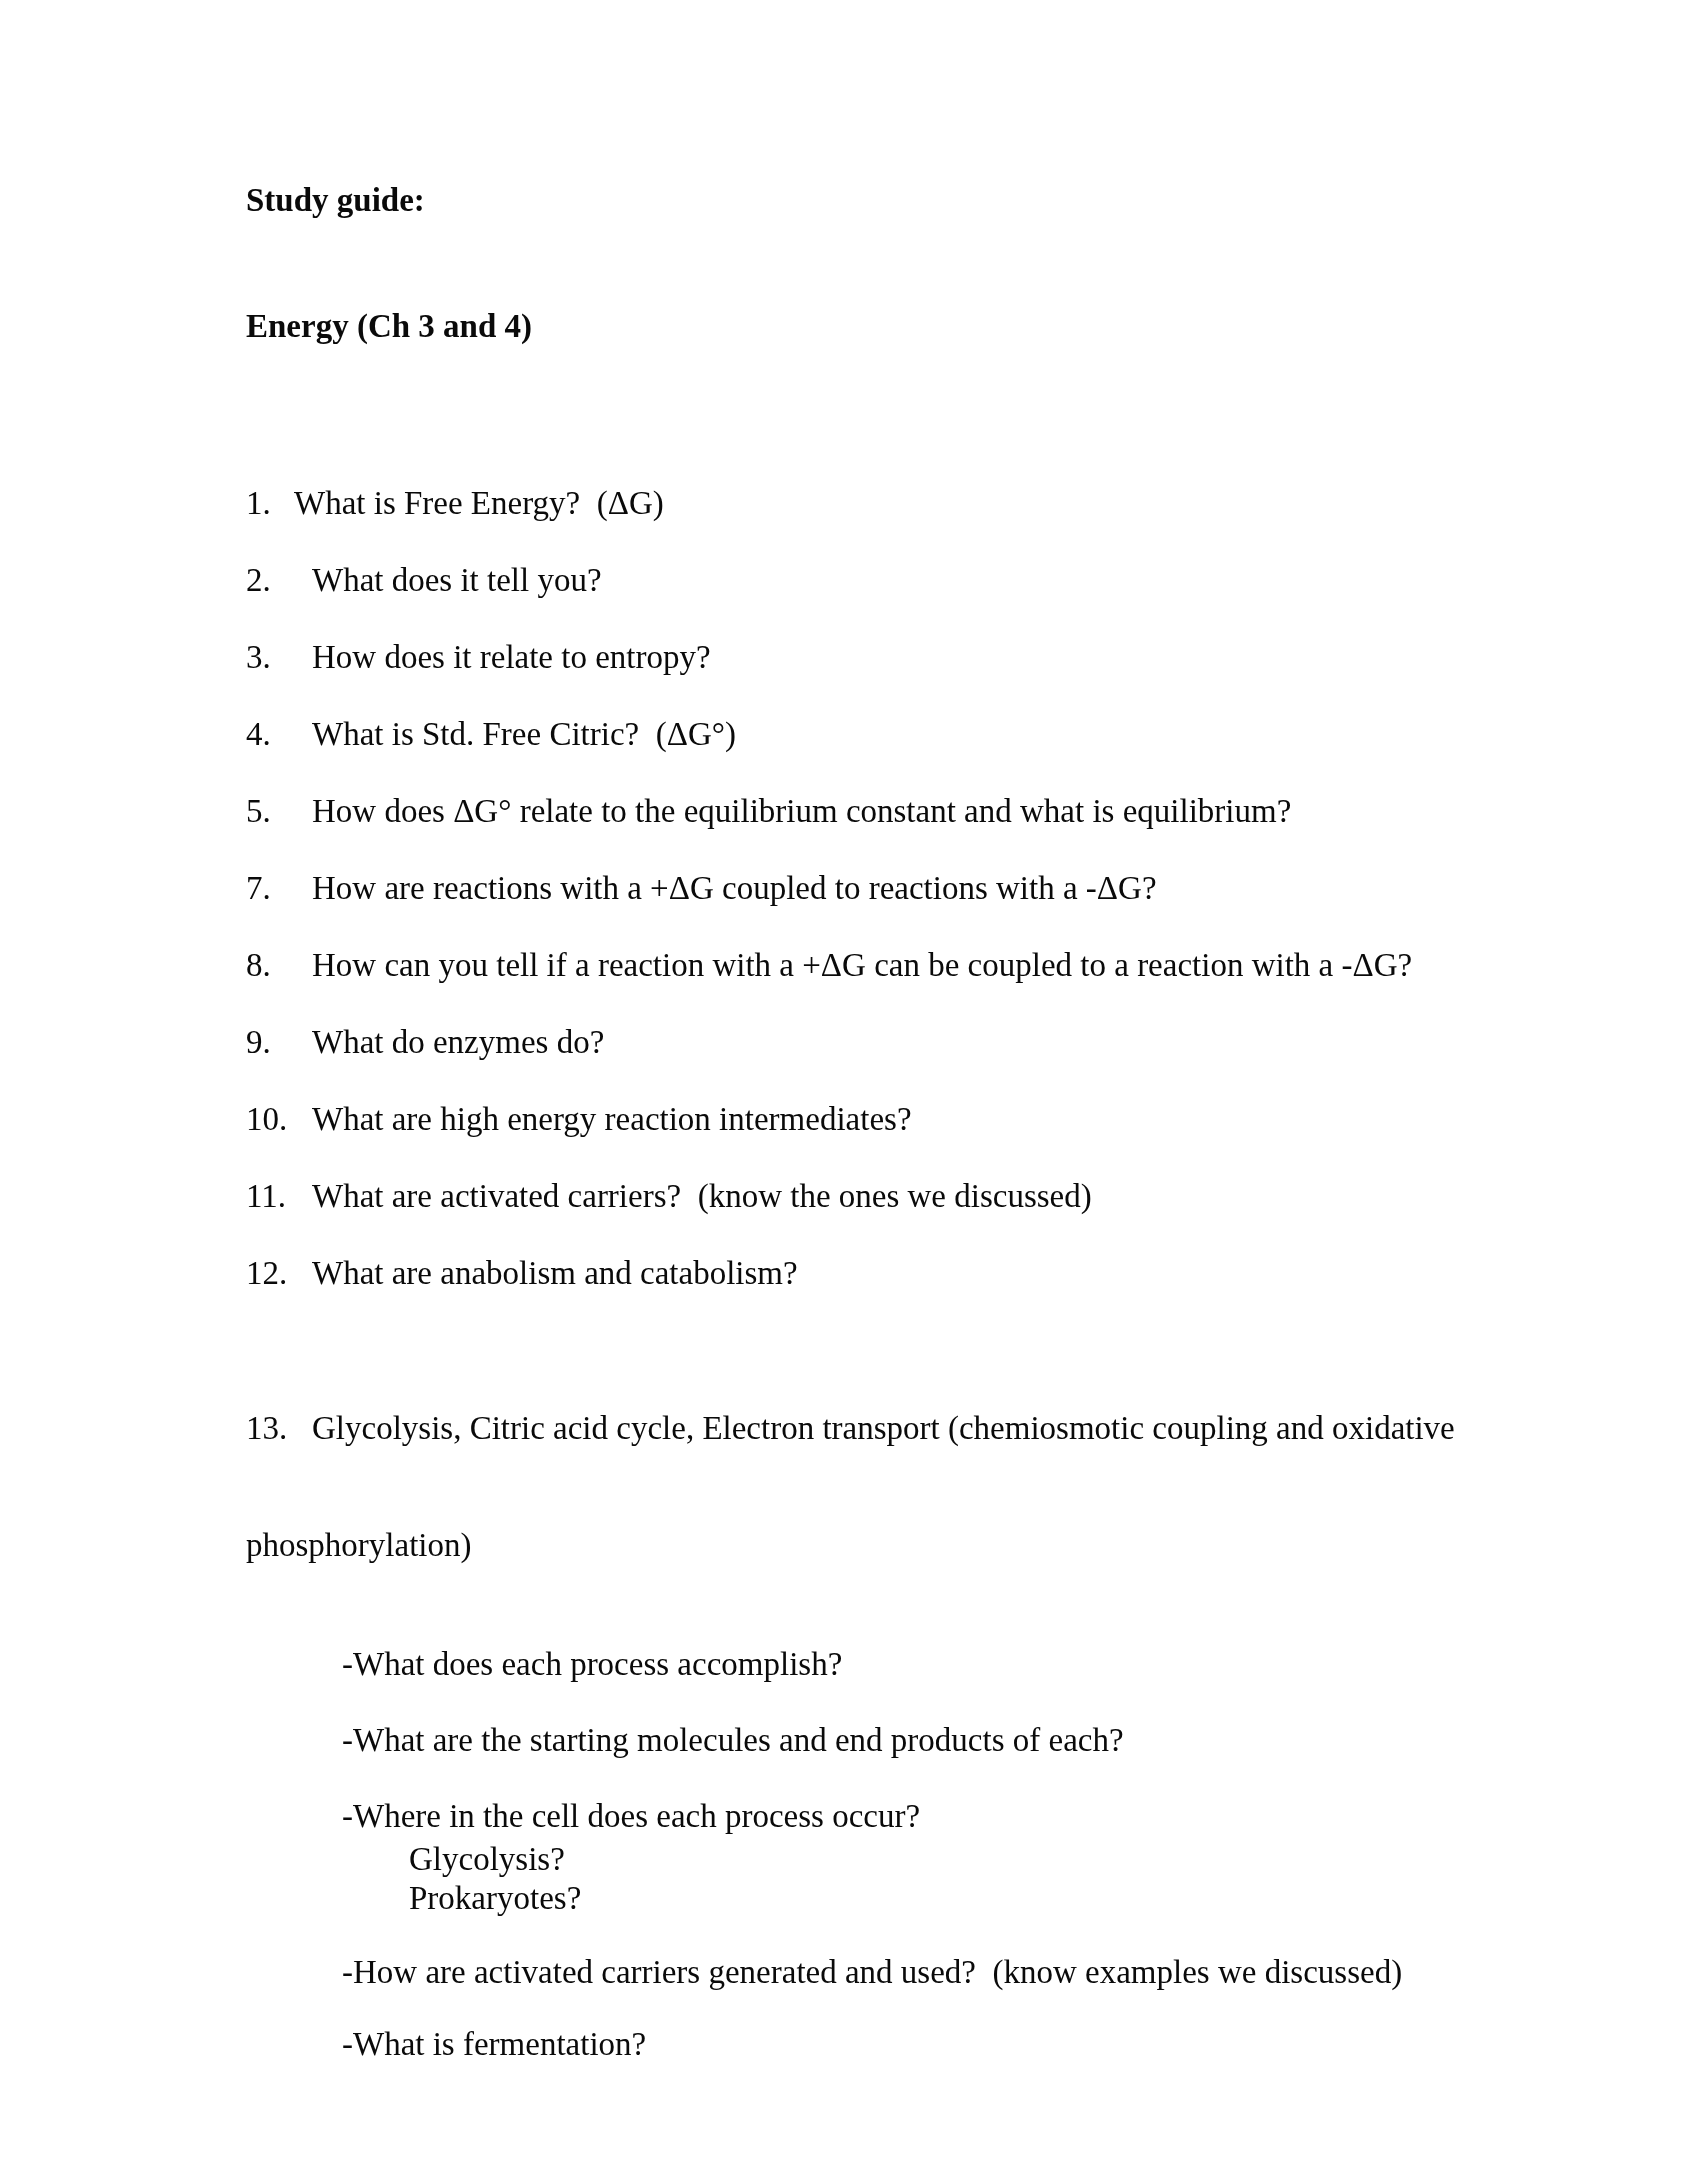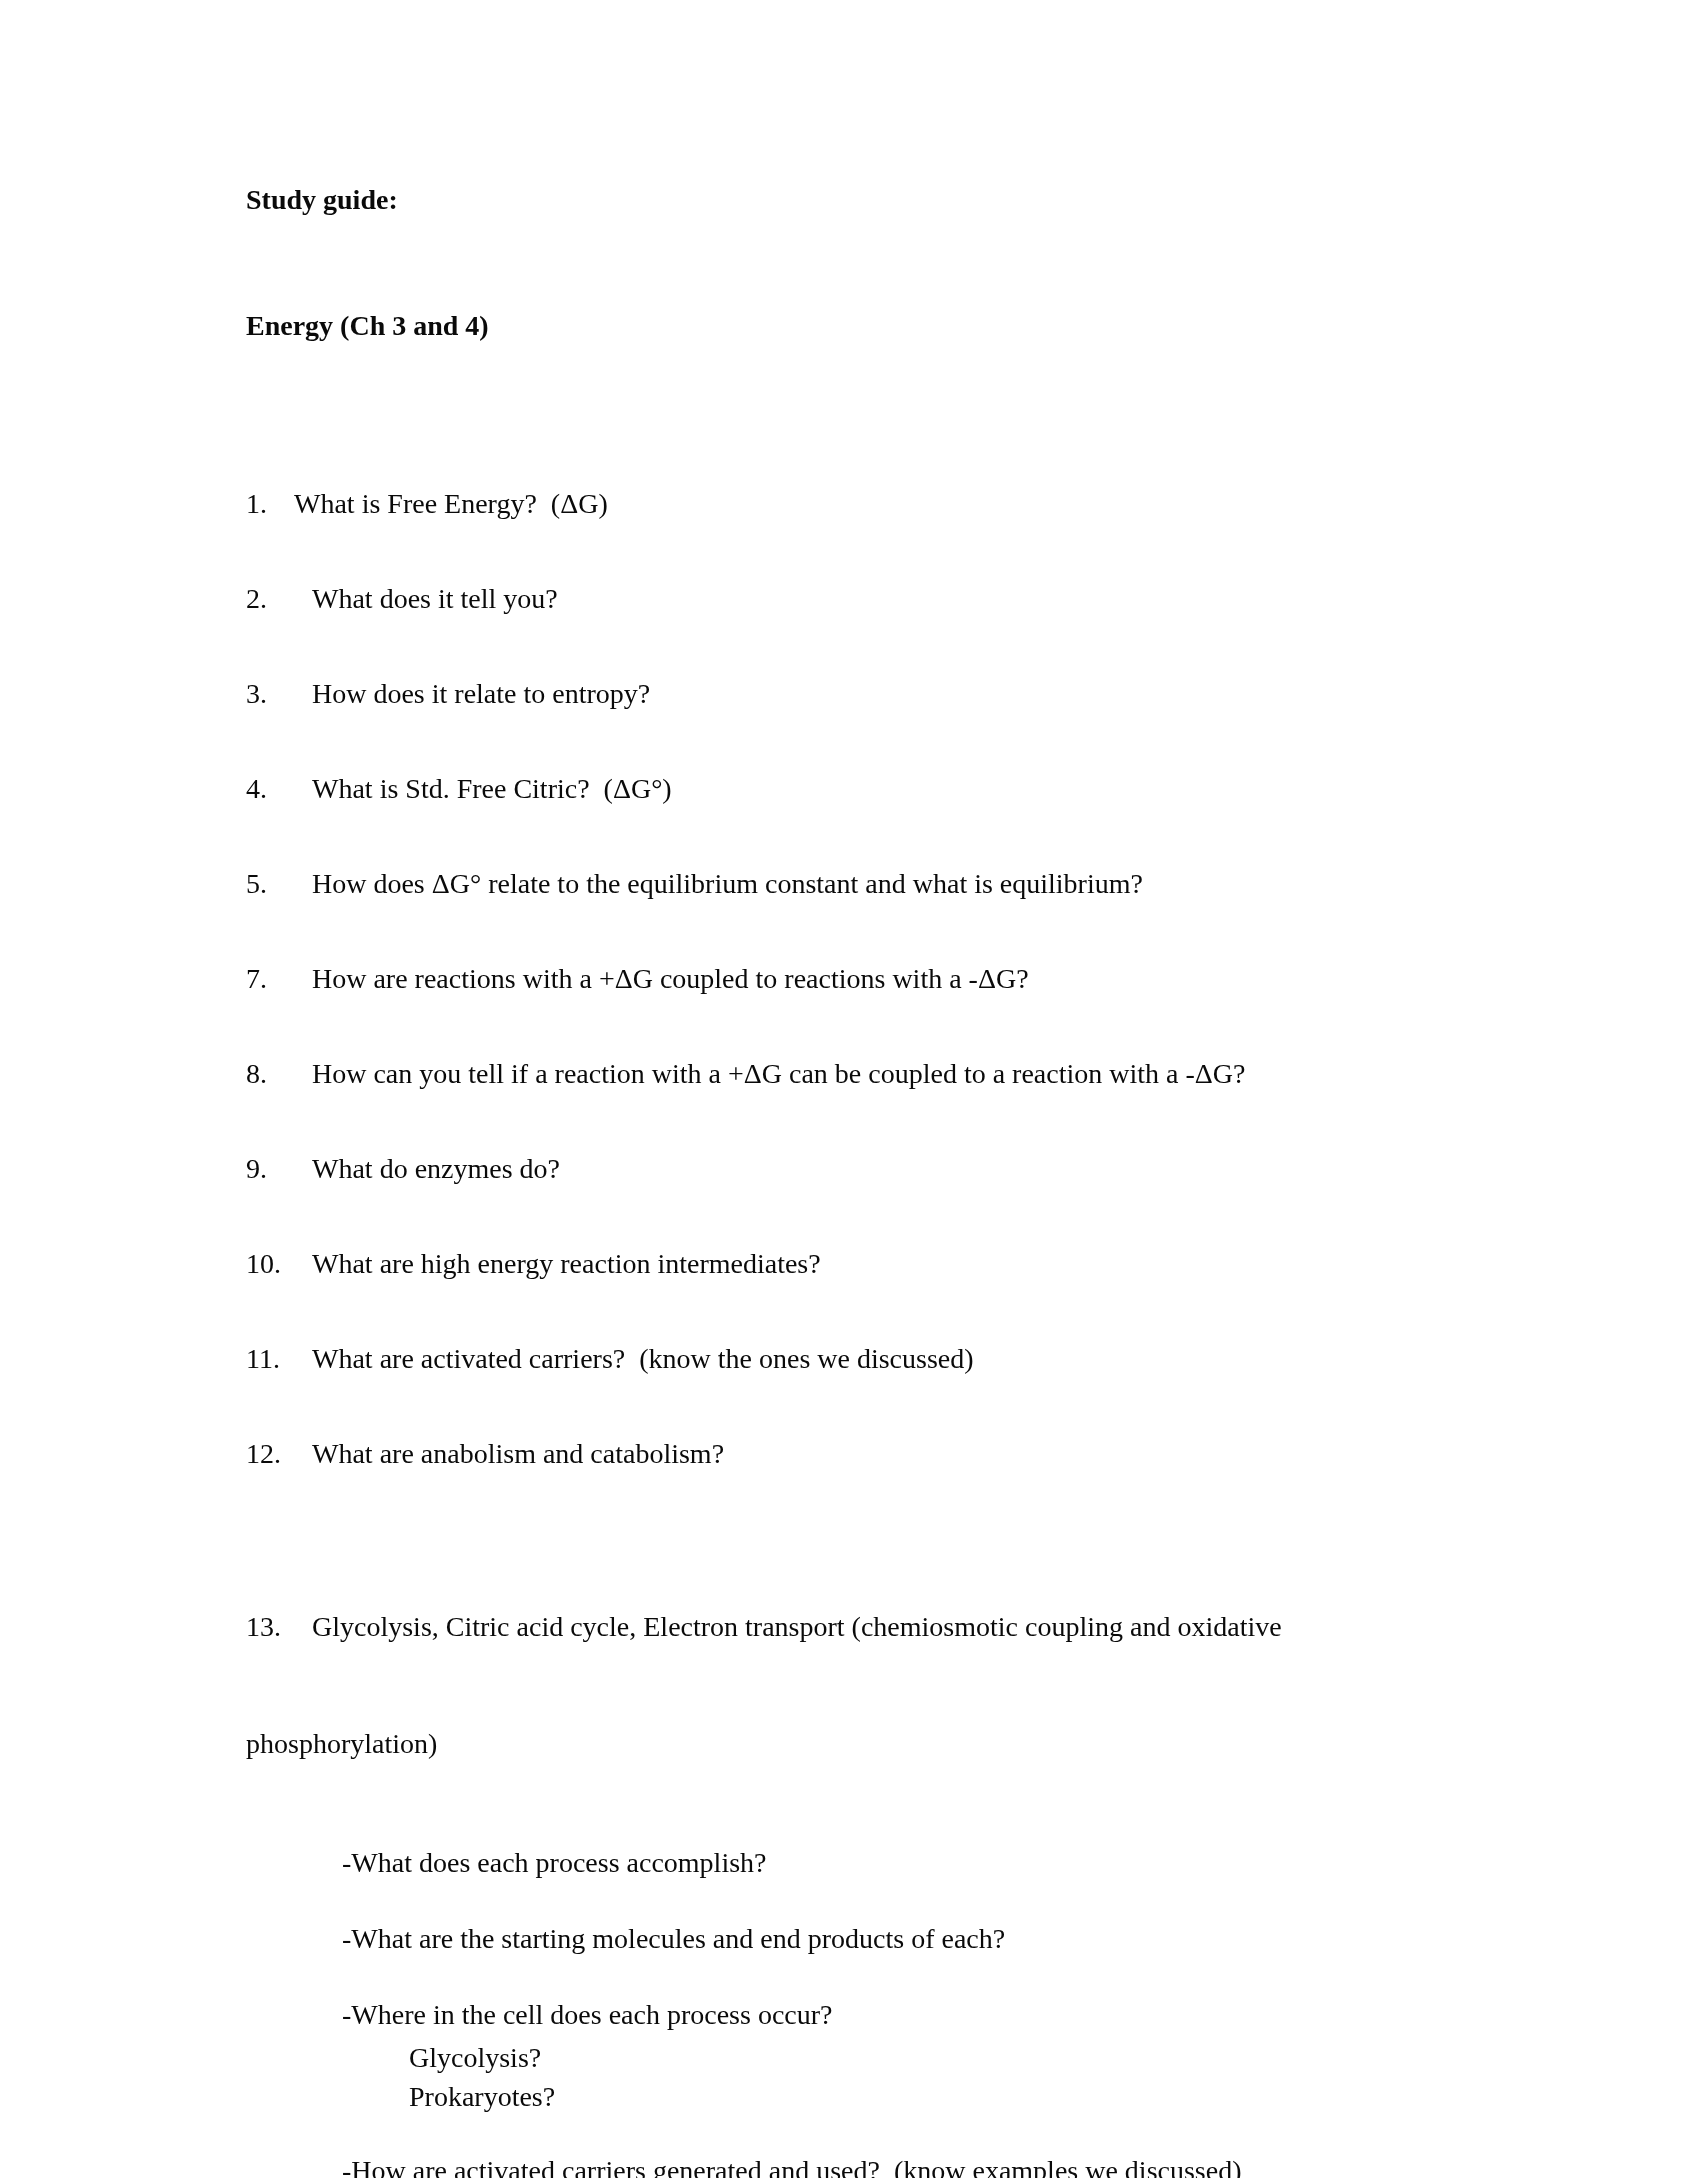--- a/index.html
+++ b/index.html
@@ -7,21 +7,21 @@
     padding: 0;
     background: #ffffff;
   }
   .page {
     position: relative;
     width: 1496px;
     height: 2178px;
     background: #ffffff;
     color: #0a0a0a;
     font-family: "Liberation Serif", "DejaVu Serif", serif;
-    font-size: 28px;
+    font-size: 33px;
     overflow: hidden;
   }
   .content {
     position: absolute;
     left: 246px;
     top: 0;
     width: 1319px;
   }
   .title {
     margin-top: 95px;
@@ -35,21 +35,21 @@
   }
   .num {
     display: inline-block;
     width: 66px;
   }
   .num-narrow {
     display: inline-block;
     width: 48px;
   }
   .q-first   { margin-top: 53px; }
-  .q-next    { margin-top: 56px; }
+  .q-next    { margin-top: 38px; }
   .q13-wrap  {
     padding-right: 190px;
     line-height: 39px;
     white-space: pre;
   }
   .sub {
     padding-left: 96px;
     line-height: 39px;
     white-space: pre;
   }

